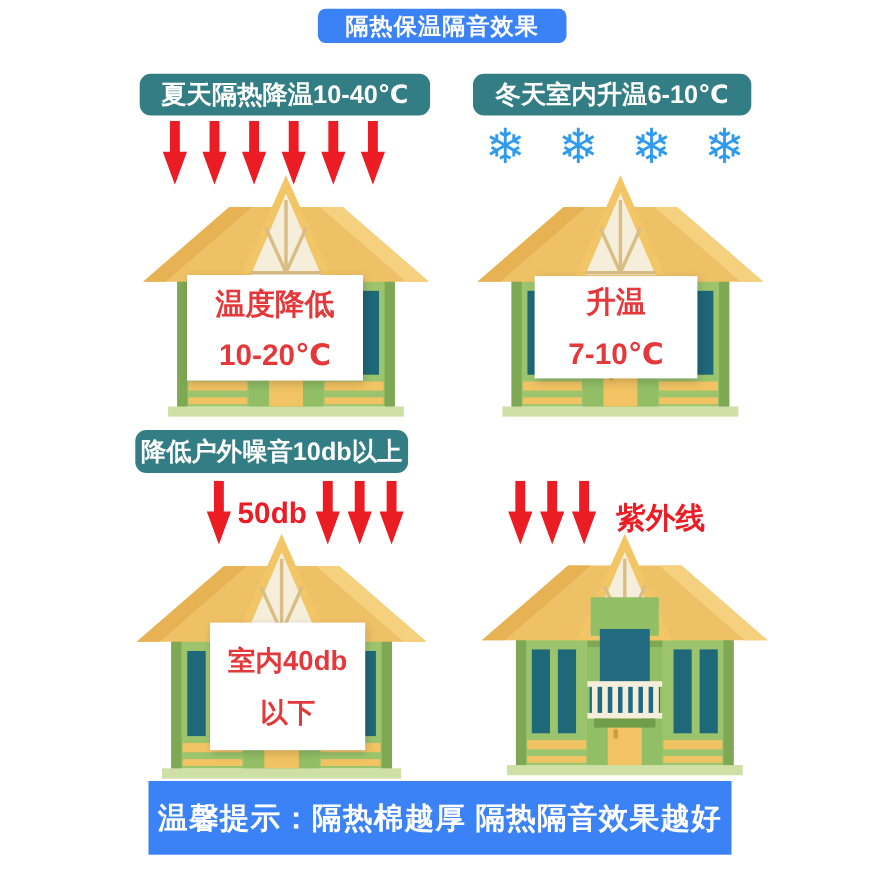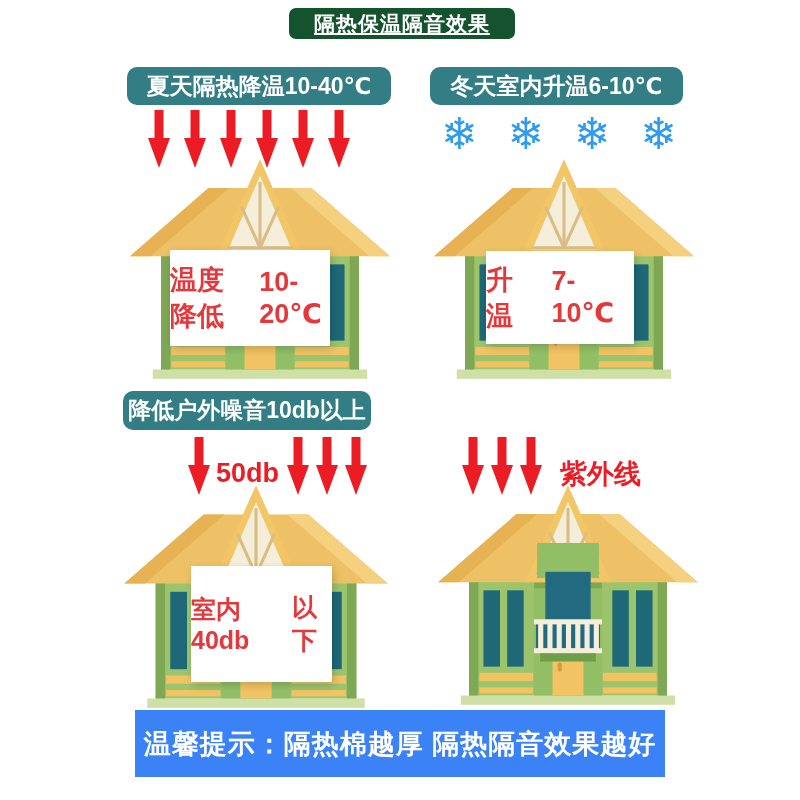--- a/index.html
+++ b/index.html
@@ -2,31 +2,31 @@
 <html><head>
 <meta charset="utf-8">
 <style>
   * { margin:0; padding:0; box-sizing:border-box; }
   html,body { background:#fff; }
   body { font-family:"Liberation Sans","DejaVu Sans",sans-serif; }
   .canvas { position:relative; width:800px; height:800px; background:#ffffff; overflow:hidden; margin:0 auto; }
 
   .banner { position:absolute; display:flex; align-items:center; justify-content:center;
             color:#ffffff; font-weight:bold; white-space:nowrap; }
-  .banner.red  { background:#14532d; border-radius:7px;text-decoration:underline; }
+  .banner.red  { background:#3b82f6; border-radius:7px; }
   .banner.teal { background:#337e85; border-radius:10px; }
 
   #title-banner  { left:289px; top:8px;  width:226px; height:31px; font-size:21px; letter-spacing:1px; }
   #summer-banner { left:127px; top:67px; width:264px; height:38px; font-size:23px; }
   #winter-banner { left:430px; top:67px; width:253px; height:38px; font-size:23px; }
   #noise-banner  { left:123px; top:391px; width:248px; height:39px; font-size:23px; }
   #footer-banner { left:135px; top:710px; width:530px; height:67px; font-size:27px; letter-spacing:1px;
                    background:#3b82f6; border-radius:0; }
 
-  .arrow-row { position:absolute; display:flex; align-items:center; }
+  .arrow-row { position:absolute; display:flex; align-items:flex-start; }
   #summer-arrows { left:148px; top:110px; gap:14px; }
   #noise-arrows  { left:188px; top:437px; }
   #uv-arrows     { left:462px; top:437px; }
   .arrow-cluster { display:flex; gap:7px; align-items:flex-start; }
   .arrow-svg { width:22px; height:58px; display:block; }
 
   #winter-flakes { position:absolute; left:441px; top:108px; width:236px;
                    display:flex; justify-content:space-between; }
   .flake { font-size:44px; line-height:52px; color:#2e9af0; font-weight:bold; }
 
@@ -34,21 +34,21 @@
   #noise-level { font-size:27px; margin:14px 8px 0 6px; }
   #uv-text     { font-size:27px; margin:16px 0 0 18px; }
 
   .house { position:absolute; display:block; }
   #house-summer { left:126px; top:155px; width:268px; height:227px; }
   #house-winter { left:430px; top:155px; width:268px; height:227px; }
   #house-noise  { left:120px; top:481px; width:272px; height:230px; }
   #house-uv     { left:434px; top:481px; width:268px; height:227px; }
 
   .house-label { position:absolute; background:#ffffff; z-index:5;
-                 display:flex; flex-direction:row; align-items:center; justify-content:center;
+                 display:flex; flex-direction:column; align-items:center; justify-content:center;
                  gap:14px; color:#e5383b; font-weight:bold;
                  box-shadow:2px 3px 8px rgba(0,0,0,0.18); }
   #summer-label { left:170px; top:250px; width:160px; height:96px; font-size:27px; }
   #winter-label { left:486px; top:251px; width:148px; height:93px; font-size:27px; }
   #noise-label  { left:191px; top:566px; width:141px; height:116px; font-size:25px; }
 </style>
 </head>
 <body>
 
 <svg width="0" height="0" style="position:absolute" aria-hidden="true">

